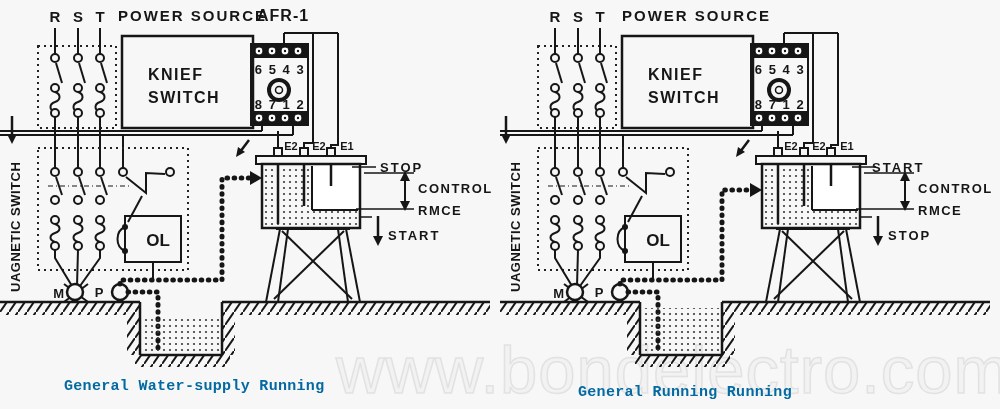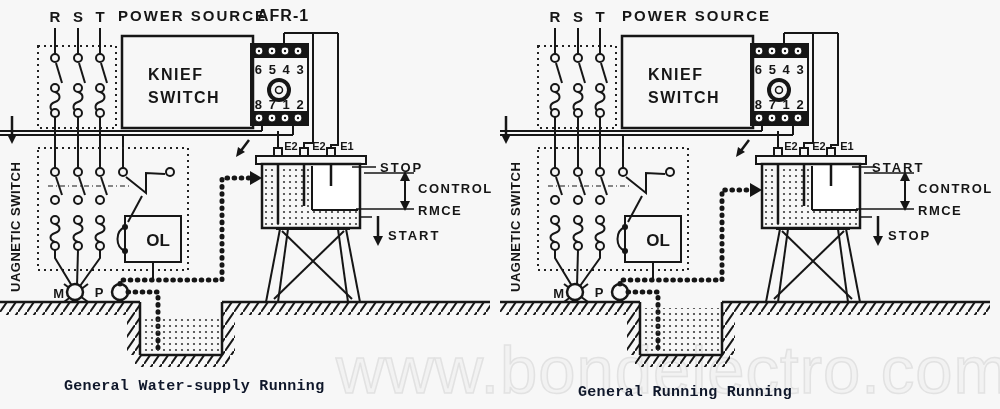--- a/index.html
+++ b/index.html
@@ -10,21 +10,21 @@
   .w2{stroke:#161616;stroke-width:2;fill:none;}
   .w25{stroke:#161616;stroke-width:2.5;fill:none;}
   .w15{stroke:#161616;stroke-width:1.5;fill:none;}
   .dotbox{fill:none;stroke:#222;stroke-width:2;stroke-dasharray:2 4;}
   .bead{stroke:#161616;stroke-width:5;stroke-dasharray:0.6 6.5;stroke-linecap:round;fill:none;}
   .term{fill:#f7f7f7;stroke:#161616;stroke-width:2;}
   .sc{fill:#ffffff;stroke:#111;stroke-width:1.2;}
   .blk{fill:#161616;}
   .linkline{stroke:#161616;stroke-width:1.2;fill:none;stroke-dasharray:5 3 1 3;}
   .caption{position:absolute;font-family:"Liberation Mono",monospace;font-weight:bold;
-           font-size:15px;color:#0f172a;letter-spacing:0.3px;white-space:nowrap;}
+           font-size:15px;color:#0369a1;letter-spacing:0.3px;white-space:nowrap;}
   #caption-left{left:64px;top:378px;}
   #caption-right{left:578px;top:384px;}
   #watermark{position:absolute;left:336px;top:336px;font-size:67px;line-height:1;
              color:#f2f2f2;-webkit-text-stroke:1.5px #e2e2e2;letter-spacing:1px;
              white-space:nowrap;mix-blend-mode:darken;font-family:"Liberation Sans",sans-serif;}
 </style>
 </head>
 <body>
 
 <div id="stage">

